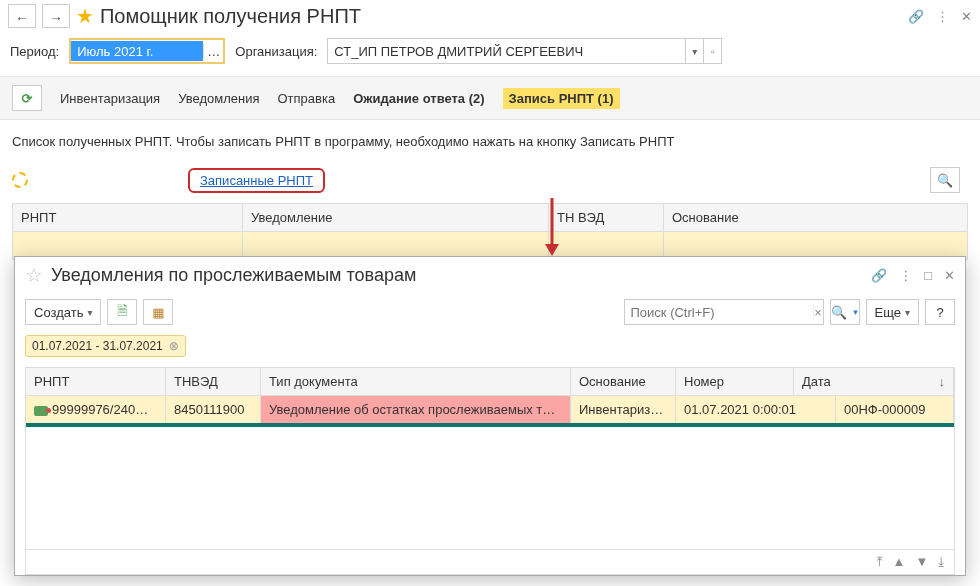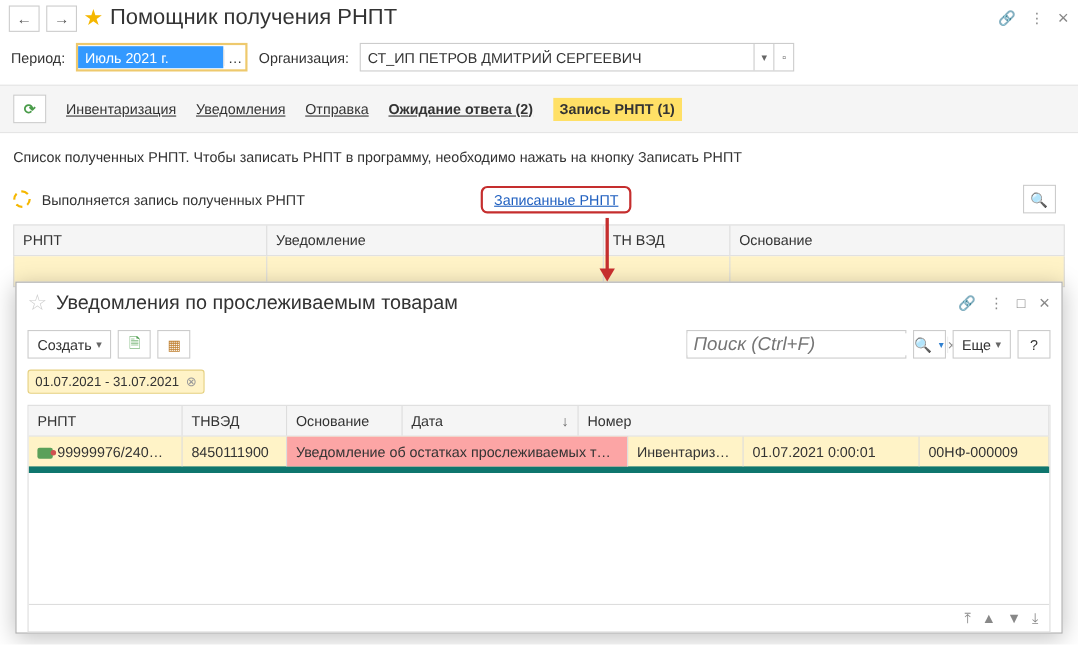--- a/index.html
+++ b/index.html
@@ -89,21 +89,21 @@
     margin-top: 6px;
   }
   .refresh-btn {
     width: 30px; height: 26px;
     border: 1px solid #ccc;
     background: #fff;
     display: flex; align-items: center; justify-content: center;
     color: #4a9c4a;
     font-weight: bold;
   }
-  .tab-link { text-decoration: underline; cursor: pointer; }
+  .tab-link { cursor: pointer; }
   .tab-bold { font-weight: bold; text-align: center; }
   .tab-active { background: #ffe066; padding: 3px 6px; font-weight: bold; text-decoration: none; }
   .info-text { padding: 14px 12px; color: #333; }
   .status-row {
     display: flex;
     align-items: center;
     padding: 4px 12px 10px;
     gap: 10px;
   }
   .spinner {
@@ -189,23 +189,22 @@
     height: 26px;
     display: flex;
     align-items: center;
     width: 200px;
   }
   .search-box input {
     border: none;
     outline: none;
     padding: 0 6px;
     flex: 1;
-    font-size: 17px;
+    font-size: 13px;
     color: #15803d;
-    font-style: italic;
   }
   .search-box .x { width: 20px; text-align: center; color: #888; cursor: pointer; border-left: 1px solid #eee; }
   .date-filter {
     margin: 4px 10px;
     display: inline-flex;
     align-items: center;
     background: #fff3c7;
     border: 1px solid #e5d080;
     border-radius: 3px;
     padding: 3px 6px;
@@ -225,21 +224,21 @@
     display: flex;
   }
   .grid-header { background: #f5f5f5; border-bottom: 1px solid #ddd; }
   .gcell { padding: 6px 8px; border-right: 1px solid #ddd; overflow: hidden; white-space: nowrap; text-overflow: ellipsis; }
   .g1 { width: 140px; }
   .g2 { width: 95px; }
   .g3 { width: 310px; }
   .g4 { width: 105px; }
   .g5 { width: 160px; }
   .g6 { flex: 1; }
-  .grid-row { background: #fff3c7; border-bottom: 6px solid #0f766e; }
+  .grid-row { background: #fff3c7; border-bottom: 4px solid #0f766e; }
   .grid-row .g3 { background: #fca5a5; }
   .row-icon { display:inline-block; width:14px; height:10px; background:#5aa05a; border-radius:2px; margin-right:4px; vertical-align:middle; position:relative; }
   .row-icon::after { content:''; position:absolute; right:-3px; top:2px; width:5px; height:5px; background:#d05050; border-radius:50%; }
   .sort-arrow { float: right; color: #666; }
   .grid-footer {
     border-top: 1px solid #ddd;
     padding: 4px 10px;
     display: flex;
     justify-content: flex-end;
     gap: 10px;
@@ -282,21 +281,20 @@
   <span class="tab-link">Уведомления</span>
   <span class="tab-link">Отправка</span>
   <span class="tab-link tab-bold">Ожидание ответа (2)</span>
   <span class="tab-active">Запись РНПТ (1)</span>
 </div>
 
 <div class="info-text">Список полученных РНПТ. Чтобы записать РНПТ в программу, необходимо нажать на кнопку Записать РНПТ</div>
 
 <div class="status-row">
   <div class="spinner"></div>
-  <span>Выполняется запись полученных РНПТ</span>
   <div class="link-box">
     <a>Записанные РНПТ</a>
   </div>
   <div class="search-btn">🔍</div>
 </div>
 
 <div style="margin:0 12px;">
   <div class="main-table-header">
     <div class="mth-cell c1">РНПТ</div>
     <div class="mth-cell c2">Уведомление</div>
@@ -349,23 +347,24 @@
   <div>
     <div class="date-filter">
       <span>01.07.2021 - 31.07.2021</span>
       <span class="x">⊗</span>
     </div>
   </div>
   <div class="grid">
     <div class="grid-header">
       <div class="gcell g1">РНПТ</div>
       <div class="gcell g2">ТНВЭД</div>
+      <div class="gcell g3">Тип документа</div>
       <div class="gcell g4">Основание</div>
+      <div class="gcell g6">Номер</div>
       <div class="gcell g5"><span>Дата</span><span class="sort-arrow">↓</span></div>
-      <div class="gcell g6">Номер</div>
     </div>
     <div class="grid-row">
       <div class="gcell g1"><span class="row-icon"></span><span>99999976/240…</span></div>
       <div class="gcell g2">8450111900</div>
       <div class="gcell g3">Уведомление об остатках прослеживаемых тов…</div>
       <div class="gcell g4">Инвентариз…</div>
       <div class="gcell g5">01.07.2021 0:00:01</div>
       <div class="gcell g6">00НФ-000009</div>
     </div>
     <div style="flex:1"></div>

